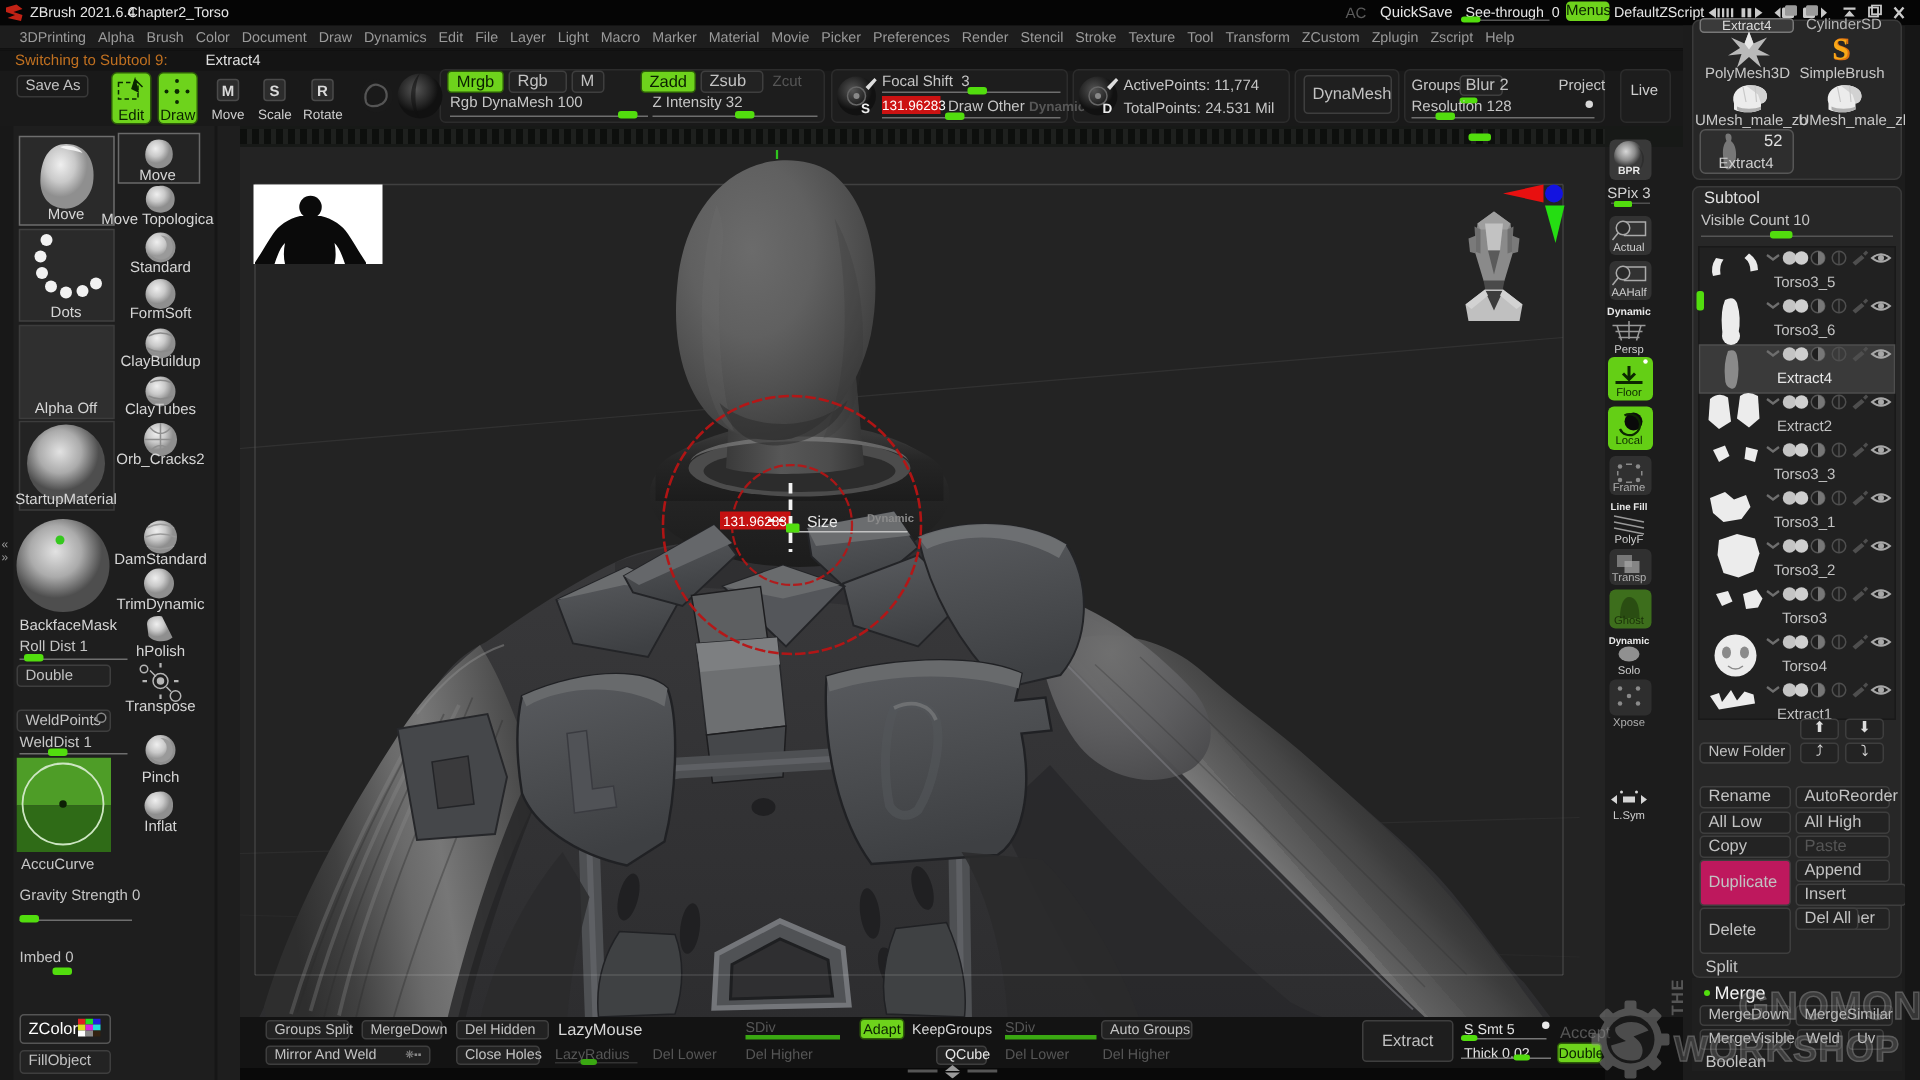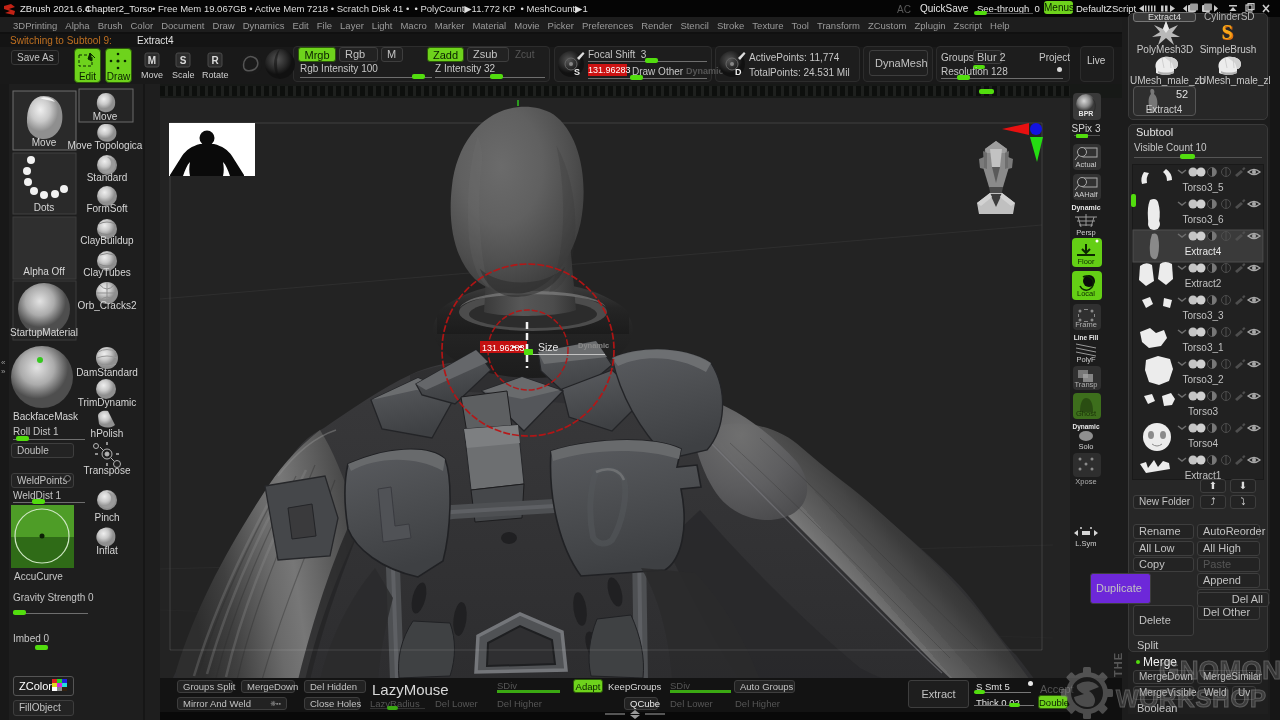--- a/index.html
+++ b/index.html
@@ -21,21 +21,20 @@
 <div id="root">
 
   <div class="abs" style="left:0;top:0;width:1280px;height:17px;background:#050505;"></div>
   <div class="abs" style="left:3px;top:2px;width:13px;height:13px;">
     <svg width="13" height="13">
         <path d="M1,3 L8,1 L12,4 L6,6 L12,8 L11,12 L2,10 L7,8 L1,6 Z" fill="#c22215"></path>
       </svg>
   </div>
   <div class="lbl" style="left:20px;top:3px;color:#e6e6e6;font-size:9.5px;">ZBrush 2021.6.4</div>
   <div class="lbl" style="left:85px;top:3px;color:#e6e6e6;font-size:9.5px;">Chapter2_Torso</div>
-  <div class="lbl" style="left:152px;top:3px;color:#dedede;font-size:9.5px;">• Free Mem 19.067GB • Active Mem 7218 • Scratch Disk 41 •&nbsp;&nbsp;• PolyCount▶11.772 KP&nbsp;&nbsp;• MeshCount▶1</div>
   <div class="lbl" style="left:897px;top:4px;color:#5a5a5a;font-size:10px;">AC</div>
   <div class="lbl" style="left:920px;top:3px;color:#e6e6e6;font-size:10px;">QuickSave</div>
   <div class="lbl" style="left:977px;top:3px;color:#e6e6e6;font-size:9.5px;">See-through&nbsp; 0</div>
   <div class="abs" style="left:975px;top:13px;width:58px;height:1px;background:#555;"></div>
   <div class="pill" style="left:974px;top:11px;width:13px;height:4px;"></div>
   <div class="gbtn" style="left:1044px;top:1px;width:29px;height:13px;line-height:13px;border:none;font-size:10px;">Menus</div>
   <div class="lbl" style="left:1076px;top:3px;color:#e6e6e6;font-size:9.5px;">DefaultZScript</div>
   <svg class="abs" style="left:1139px;top:3px;" width="136" height="11">
     <g fill="#c9c9c9">
         <path d="M0,5.5 L5,2 V9 Z"></path>
@@ -137,21 +136,21 @@
             <stop offset="100%" stop-color="#111"></stop>
           </radialGradient>
         </defs>
       <circle cx="16" cy="16" r="15" fill="url(#sg1)"></circle>
         <path d="M16,1 C8,8 8,24 16,31 C12,24 12,8 16,1Z" fill="#111" opacity="0.6"></path>
     </svg>
 
     <div class="gbtn" style="left:298px;top:47px;width:38px;height:15px;line-height:15px;">Mrgb</div>
     <div class="btn" style="left:339px;top:47px;width:39px;height:15px;line-height:13px;background:#222;">Rgb</div>
     <div class="btn" style="left:381px;top:47px;width:22px;height:15px;line-height:13px;background:#222;">M</div>
-    <div class="lbl" style="left:300px;top:63px;">Rgb Intensity 100</div>
+    <div class="lbl" style="left:300px;top:63px;">Rgb DynaMesh 100</div>
     <div class="track" style="left:300px;top:77px;width:132px;"></div>
     <div class="pill" style="left:412px;top:74px;width:13px;height:5px;"></div>
 
     <div class="gbtn" style="left:427px;top:47px;width:37px;height:15px;line-height:15px;">Zadd</div>
     <div class="btn" style="left:467px;top:47px;width:42px;height:15px;line-height:13px;background:#222;">Zsub</div>
     <div class="lbl dimtxt" style="left:515px;top:49px;">Zcut</div>
     <div class="lbl" style="left:435px;top:63px;">Z Intensity 32</div>
     <div class="track" style="left:435px;top:77px;width:110px;"></div>
     <div class="pill" style="left:490px;top:74px;width:13px;height:5px;"></div>
 
@@ -808,46 +807,46 @@
     <div class="btn" style="left:1230px;top:479px;width:26px;height:14px;font-size:10px;line-height:12px;background:#232323;text-align:center;color:#ddd;">⬇</div>
     <div class="btn" style="left:1133px;top:495px;width:61px;height:14px;font-size:10px;line-height:12px;background:#232323;">New Folder</div>
     <div class="btn" style="left:1200px;top:495px;width:26px;height:14px;font-size:10px;line-height:12px;background:#232323;text-align:center;color:#ddd;">⤴</div>
     <div class="btn" style="left:1230px;top:495px;width:26px;height:14px;font-size:10px;line-height:12px;background:#232323;text-align:center;color:#ddd;">⤵</div>
     <div class="btn" style="left:1133px;top:524px;width:61px;height:15px;background:#232323;line-height:13px;">Rename</div>
     <div class="btn" style="left:1197px;top:524px;width:63px;height:15px;background:#232323;line-height:13px;">AutoReorder</div>
     <div class="btn" style="left:1133px;top:541px;width:61px;height:15px;background:#232323;line-height:13px;">All Low</div>
     <div class="btn" style="left:1197px;top:541px;width:63px;height:15px;background:#232323;line-height:13px;">All High</div>
     <div class="btn" style="left:1133px;top:557px;width:61px;height:15px;background:#232323;line-height:13px;">Copy</div>
     <div class="btn dimtxt" style="left:1197px;top:557px;width:63px;height:15px;background:#232323;line-height:13px;color:#555;">Paste</div>
-    <div class="btn" style="left:1090px;top:573px;width:61px;height:31px;background:#6d28d9;line-height:29px;">Duplicate</div>
+    <div class="btn" style="left:1133px;top:573px;width:61px;height:31px;background:#be185d;line-height:29px;">Duplicate</div>
     <div class="btn" style="left:1197px;top:573px;width:63px;height:15px;background:#232323;line-height:13px;">Append</div>
     <div class="btn" style="left:1197px;top:589px;width:74px;height:15px;background:#232323;line-height:13px;">Insert</div>
     <div class="btn" style="left:1133px;top:605px;width:61px;height:31px;background:#232323;line-height:29px;">Delete</div>
     <div class="btn" style="left:1197px;top:605px;width:63px;height:15px;background:#232323;line-height:13px;">Del Other</div>
-    <div class="btn" style="left:1197px;top:592px;width:72px;height:15px;background:#232323;line-height:13px;text-align:right;">Del All</div>
+    <div class="btn" style="left:1197px;top:605px;width:42px;height:15px;background:#232323;line-height:13px;">Del All</div>
     <div class="lbl" style="left:1137px;top:639px;font-size:11px;">Split</div>
     <div class="abs" style="left:1128px;top:652px;width:140px;height:62px;background:#1f1f1f;"></div>
     <div class="abs" style="left:1136px;top:660px;width:4px;height:4px;border-radius:50%;background:#52dd0e;"></div>
     <div class="lbl" style="left:1143px;top:655px;font-size:12px;color:#f2f2f2;font-weight:normal;">Merge</div>
     <div class="btn" style="left:1133px;top:670px;width:61px;height:14px;font-size:10px;line-height:12px;background:#232323;">MergeDown</div>
     <div class="btn" style="left:1197px;top:670px;width:65px;height:14px;font-size:10px;line-height:12px;background:#232323;">MergeSimilar</div>
     <div class="btn" style="left:1133px;top:686px;width:61px;height:14px;font-size:10px;line-height:12px;background:#232323;">MergeVisible</div>
     <div class="btn" style="left:1198px;top:686px;width:30px;height:14px;font-size:10px;line-height:12px;background:#232323;">Weld</div>
     <div class="btn" style="left:1232px;top:686px;width:24px;height:14px;font-size:10px;line-height:12px;background:#232323;">Uv</div>
     <div class="lbl" style="left:1137px;top:702px;font-size:11px;">Boolean</div>
     <div class="abs" style="left:1270px;top:17px;width:10px;height:703px;background:#161616;"></div>
   </div>
 
   <div class="abs" style="left:160px;top:678px;width:910px;height:34px;background:#131313;"></div>
   <div class="abs" style="left:160px;top:712px;width:910px;height:8px;background:#090909;"></div>
   <div id="bottombar">
     <div class="btn" style="left:177px;top:680px;width:56px;height:13px;font-size:9.5px;line-height:11px;background:#222;">Groups Split</div>
     <div class="btn" style="left:241px;top:680px;width:54px;height:13px;font-size:9.5px;line-height:11px;background:#222;">MergeDown</div>
     <div class="btn" style="left:304px;top:680px;width:62px;height:13px;font-size:9.5px;line-height:11px;background:#222;">Del Hidden</div>
-    <div class="lbl" style="left:372px;top:681px;font-size:15px;color:#d8d8d8;">LazyMouse</div>
+    <div class="lbl" style="left:372px;top:681px;font-size:11px;color:#d8d8d8;">LazyMouse</div>
     <div class="lbl dimtxt" style="left:497px;top:680px;font-size:9.5px;">SDiv</div>
     <div class="abs" style="left:497px;top:690px;width:63px;height:3px;background:#3aa812;"></div>
     <div class="gbtn" style="left:573px;top:679px;width:30px;height:14px;line-height:14px;font-size:9.5px;">Adapt</div>
     <div class="lbl" style="left:608px;top:681px;font-size:9.5px;color:#d8d8d8;">KeepGroups</div>
     <div class="lbl dimtxt" style="left:670px;top:680px;font-size:9.5px;">SDiv</div>
     <div class="abs" style="left:670px;top:690px;width:61px;height:3px;background:#3aa812;"></div>
     <div class="btn" style="left:734px;top:680px;width:61px;height:13px;font-size:9.5px;line-height:11px;background:#222;">Auto Groups</div>
     <div class="btn" style="left:177px;top:697px;width:110px;height:13px;font-size:9.5px;line-height:11px;background:#222;">Mirror And Weld <span style="float:right;color:#888;font-size:7px;">❋▪▪</span></div>
     <div class="btn" style="left:304px;top:697px;width:56px;height:13px;font-size:9.5px;line-height:11px;background:#222;">Close Holes</div>
     <div class="lbl dimtxt" style="left:370px;top:698px;font-size:9.5px;">LazyRadius</div>

